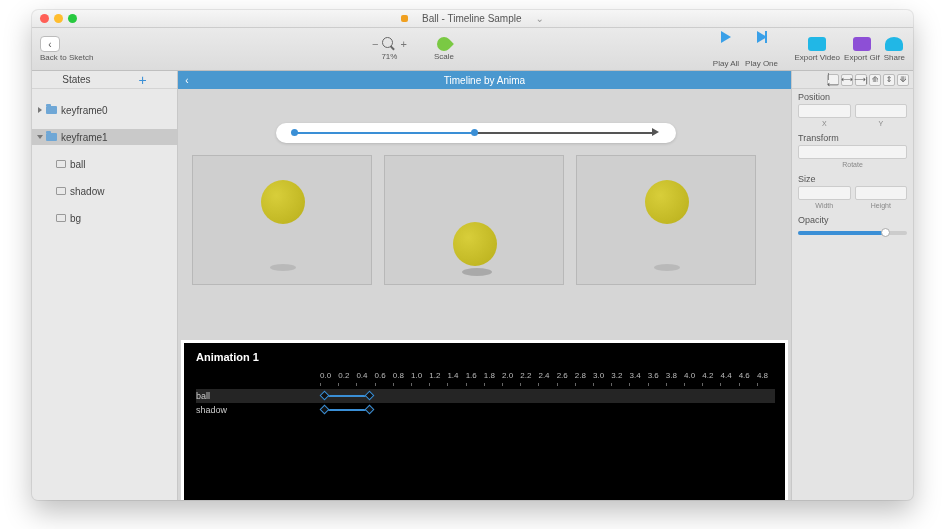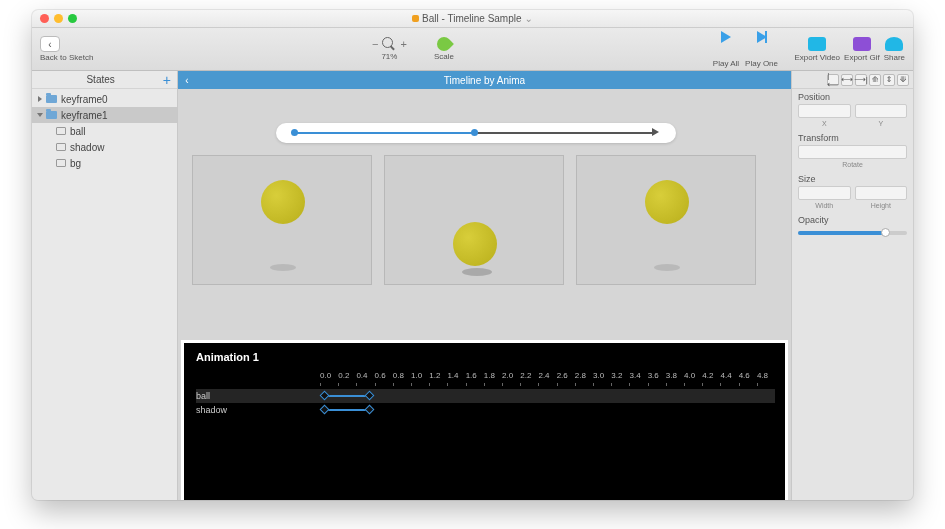--- a/index.html
+++ b/index.html
@@ -2,21 +2,21 @@
 <html><head>
 <meta charset="utf-8">
 <style>
   * { box-sizing: border-box; margin: 0; padding: 0; font-family: -apple-system, "Helvetica Neue", Arial, sans-serif; }
   body { background:#fff; width:945px; height:529px; overflow:hidden; }
   .window { position:absolute; left:32px; top:10px; width:881px; height:490px; background:#d6d6d6; border-radius:6px; box-shadow:0 12px 28px rgba(0,0,0,0.25), 0 0 0 1px rgba(0,0,0,0.08); overflow:hidden; }
   .titlebar { height:18px; background:linear-gradient(#f6f6f6,#e9e9e9); border-bottom:1px solid #ccc; position:relative; display:flex; align-items:center; }
   .tl-dots { display:flex; gap:5px; margin-left:8px; }
   .tl-dot { width:9px; height:9px; border-radius:50%; }
   .tl-dot.r { background:#ff5f56; } .tl-dot.y { background:#ffbd2e; } .tl-dot.g { background:#27c93f; }
-  .title-center { position:absolute; left:0; right:0; text-align:center; font-size:10px; color:#555; display:flex; align-items:center; justify-content:center; gap:3px; pointer-events:none; }
+  .title-center { position:absolute; left:0; right:0; text-align:center; font-size:10px; color:#555; display:flex; align-items:center; justify-content:center; gap:14px; pointer-events:none; }
   .doc-ico { width:7px; height:7px; background:#f0a020; border-radius:2px; display:inline-block; }
   .toolbar { height:43px; background:linear-gradient(#eaeaea,#dcdcdc); border-bottom:1px solid #bfbfbf; display:flex; align-items:center; position:relative; }
   .back-grp { display:flex; flex-direction:column; align-items:flex-start; margin-left:8px; gap:1px; }
   .back-btn { width:20px; height:16px; border:1px solid #bbb; border-radius:4px; background:#fff; display:flex; align-items:center; justify-content:center; font-size:10px; color:#555; }
   .tb-label { font-size:8px; color:#555; }
   .zoom-grp { position:absolute; left:340px; display:flex; flex-direction:column; align-items:center; gap:1px; }
   .zoom-row { display:flex; align-items:center; gap:4px; }
   .zoom-sign { font-size:11px; color:#777; }
   .mag-ico { width:14px; height:14px; position:relative; }
   .mag-ico::before { content:""; position:absolute; width:9px; height:9px; border:1.5px solid #666; border-radius:50%; left:0; top:0; }
@@ -26,24 +26,24 @@
   .play-grp { position:absolute; right:135px; display:flex; gap:6px; }
   .play-col { display:flex; flex-direction:column; align-items:center; gap:16px; }
   .play-ico { width:0; height:0; border-left:10px solid #3aa0e8; border-top:6px solid transparent; border-bottom:6px solid transparent; position:relative; }
   .play-one .play-ico::after { content:""; position:absolute; left:-2px; top:-6px; width:2px; height:12px; background:#3aa0e8; }
   .export-grp { position:absolute; right:8px; display:flex; gap:4px; }
   .ex-col { display:flex; flex-direction:column; align-items:center; gap:2px; }
   .ex-ico { width:18px; height:14px; border-radius:3px; }
   .ex-video { background:#21b7e6; } .ex-gif { background:#8d4fd6; } .ex-share { background:#21b7e6; border-radius:50% 50% 3px 3px; }
   .body { height:429px; display:flex; }
   .sidebar { width:146px; background:#e9e9e9; border-right:1px solid #c8c8c8; display:flex; flex-direction:column; font-size:10px; color:#444; }
-  .sidebar-hdr { height:18px; display:flex; align-items:center; justify-content:flex-end; padding:0 6px; border-bottom:1px solid #d4d4d4;gap:48px; }
+  .sidebar-hdr { height:18px; display:flex; align-items:center; justify-content:center; padding:0 6px; border-bottom:1px solid #d4d4d4;gap:48px; }
   .plus { color:#3a8fd6; font-size:14px; line-height:14px; }
   .tree { flex:1; padding-top:2px; }
-  .tree-row { height:16px; display:flex; align-items:center; padding-left:6px; gap:4px; }
+  .tree-row { height:16px; display:flex; align-items:center; padding-left:6px; gap:4px;margin-top:11px; }
   .tree-row.sel { background:#c9c9c9; }
   .tri { width:0; height:0; border-left:4px solid #777; border-top:3px solid transparent; border-bottom:3px solid transparent; }
   .tri.open { transform:rotate(90deg); }
   .folder { width:11px; height:8px; background:#6fa7d6; border-radius:1px; position:relative; }
   .folder::before { content:""; position:absolute; top:-2px; left:0; width:5px; height:2px; background:#6fa7d6; border-radius:1px 1px 0 0; }
   .layer-ico { width:10px; height:8px; border:1px solid #999; border-radius:1px; margin-left:18px; }
   .canvas { flex:1; position:relative; background:#d6d6d6; }
   .canvas-hdr { height:18px; background:#4a98cf; display:flex; align-items:center; position:relative; }
   .chevron-btn { width:18px; height:18px; display:flex; align-items:center; justify-content:center; color:#fff; font-size:10px; }
   .canvas-title { position:absolute; left:0; right:0; text-align:center; color:#fff; font-size:10px; pointer-events:none; }

